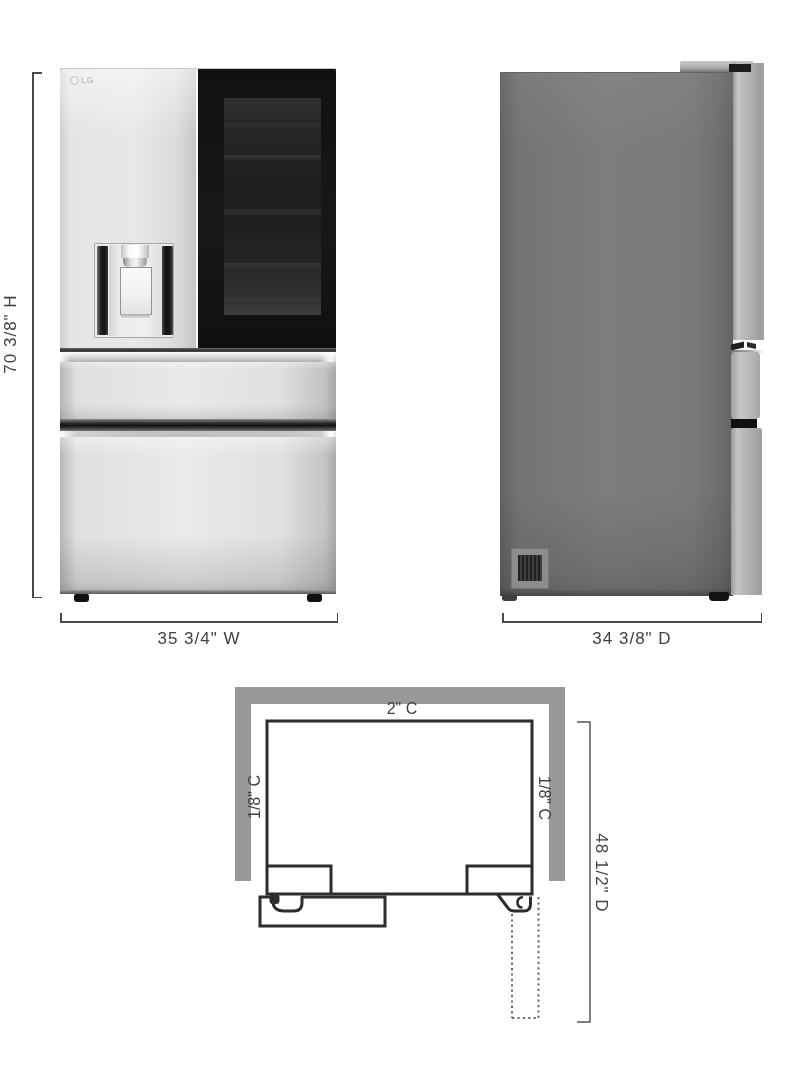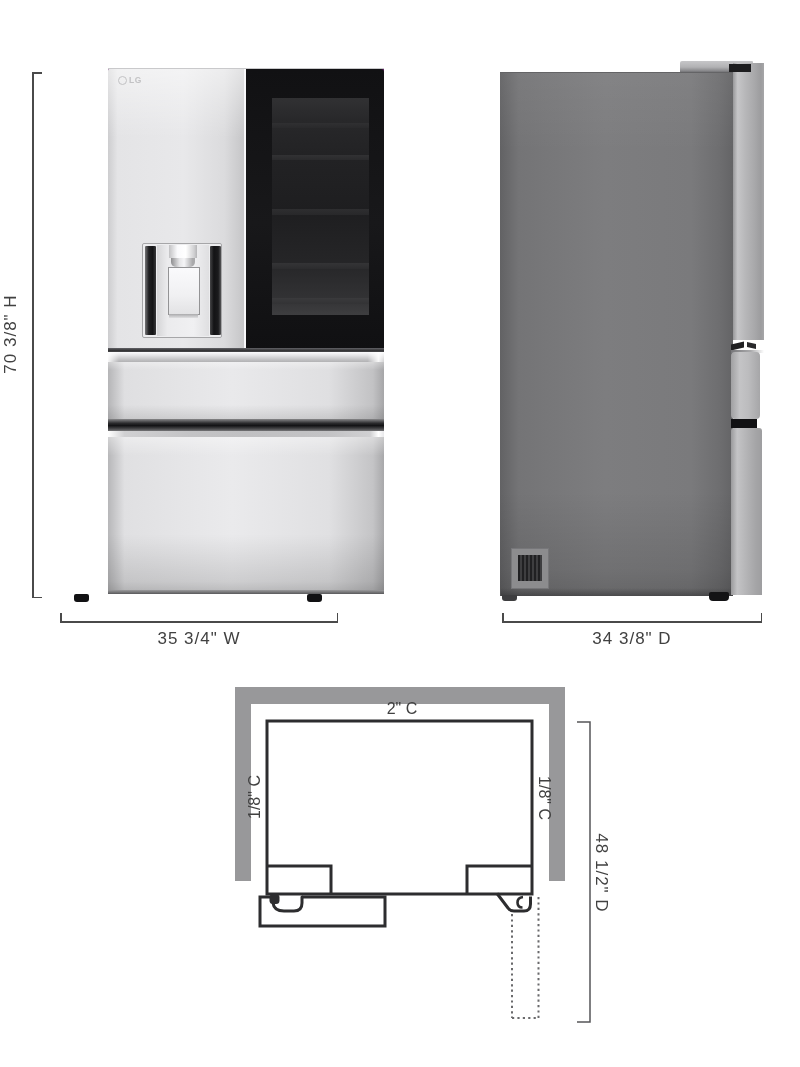--- a/index.html
+++ b/index.html
@@ -11,21 +11,21 @@
 </head>
 <body>
 <div id="page">
 
   <div class="abs" style="left:32px;top:72px;width:1.5px;height:526px;background:#4a4a4a;"></div>
   <div class="abs" style="left:32px;top:72px;width:10px;height:1.5px;background:#4a4a4a;"></div>
   <div class="abs" style="left:32px;top:596.5px;width:10px;height:1.5px;background:#4a4a4a;"></div>
 
   <div class="abs dimtext" style="left:11px;top:334px;transform:translate(-50%,-50%) rotate(-90deg);">70 3/8" H</div>
 
-  <div class="abs" style="left:60px;top:68px;width:276px;height:526px;background:#701a75;margin-left:48px;">
+  <div class="abs" style="left:60px;top:68px;width:276px;height:526px;background:#701a75;">
       <div class="abs" style="left:0;top:0;width:276px;height:1px;background:#c9c9cb;z-index:5;"></div>
 
     <div class="abs" style="left:0;top:0;width:137px;height:280px;border-radius:3px 0 0 0;background:linear-gradient(180deg, rgba(255,255,255,0.5) 0%, rgba(255,255,255,0) 25%),linear-gradient(90deg, #cdcdcf 0%, #e4e4e6 7%, #e8e8ea 55%, #dbdbdd 85%, #c9c9cb 97%, #c5c5c7 100%);"></div>
 
     <div class="abs" style="left:10px;top:8px;width:9px;height:9px;border:1.2px solid #c2c2c4;border-radius:50%;box-sizing:border-box;"></div>
     <div class="abs" style="left:21px;top:7px;color:#c2c2c4;font-size:8.5px;font-weight:bold;letter-spacing:0.5px;">LG</div>
 
     <div class="abs" style="left:136px;top:0;width:2px;height:280px;background:#f8f8fa;"></div>
 
     <div class="abs" style="left:138px;top:1px;width:138px;height:279px;border-radius:0 3px 0 0;background:linear-gradient(180deg,#111113 0%,#18181a 55%,#101012 100%);">

